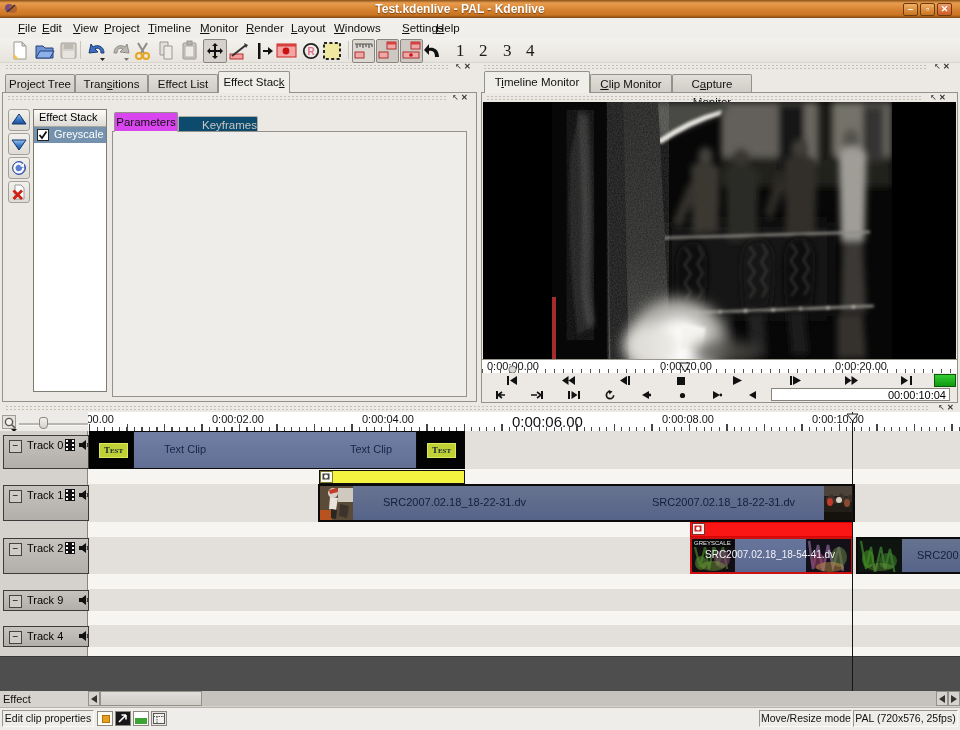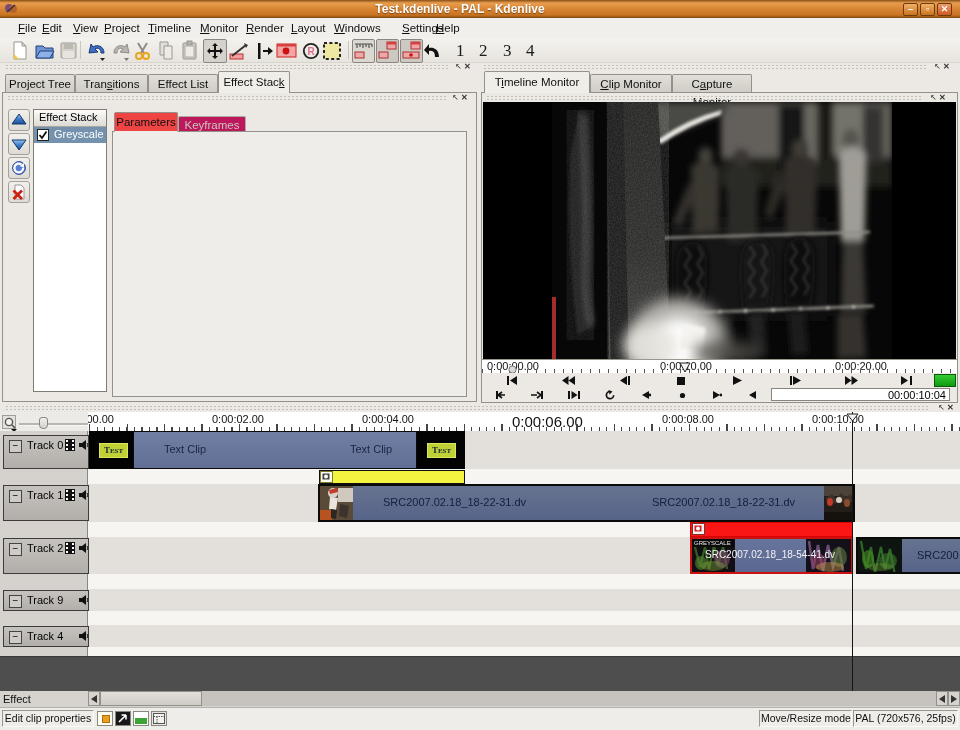--- a/index.html
+++ b/index.html
@@ -191,23 +191,23 @@
     </svg>
 <div class="abs" style="left:33px;top:109px;width:74px;height:283px;z-index:3;background:#fff;border:1px solid #7f7c76;box-sizing:border-box">
  <div style="height:17px;background:linear-gradient(180deg,#fcfbf9,#dedbd5);border-bottom:1px solid #a9a6a0;font-size:11px;padding:1px 0 0 5px;box-sizing:border-box">Effect Stack</div>
  <div style="height:16px;background:#7492ad;color:#fff;font-size:11px;padding:1px 0 0 20px;box-sizing:border-box;position:relative">Greyscale
   <svg style="position:absolute;left:3px;top:2px" width="12" height="12" viewBox="0 0 12 12">
           <rect x="0.5" y="0.5" width="11" height="11" fill="#fff" stroke="#222"></rect>
           <path d="M2.5 6l2.5 3L9.5 2.5" fill="none" stroke="#111" stroke-width="1.8"></path>
         </svg>
  </div>
 </div>
-<div class="abs" style="left:178px;top:116px;width:68px;height:17px;z-index:3;background:#be185d;border:1px solid #aeaba4;border-bottom:none;border-top-left-radius:2px;border-top-right-radius:2px;font-size:11.5px;color:#c9c6c0;text-align:center;line-height:16px;box-sizing:border-box">Keyframes</div>
+<div class="abs" style="left:178px;top:116px;width:80px;height:17px;z-index:3;background:#0c4a6e;border:1px solid #aeaba4;border-bottom:none;border-top-left-radius:2px;border-top-right-radius:2px;font-size:11.5px;color:#c9c6c0;text-align:right;line-height:16px;box-sizing:border-box">Keyframes</div>
 <div class="abs frame" style="left:112px;top:131px;width:355px;height:266px;background:#efede9;z-index:4"></div>
-<div class="abs" style="left:114px;top:112px;width:64px;height:20px;z-index:5;background:#ef4444;border:1px solid #94908a;border-bottom:1px solid #f0eee9;border-top-left-radius:2px;border-top-right-radius:2px;font-size:11.5px;color:#111;text-align:center;line-height:18px;box-sizing:border-box">Parameters</div>
+<div class="abs" style="left:114px;top:112px;width:64px;height:20px;z-index:5;background:#d946ef;border:1px solid #94908a;border-bottom:1px solid #f0eee9;border-top-left-radius:2px;border-top-right-radius:2px;font-size:11.5px;color:#111;text-align:center;line-height:18px;box-sizing:border-box">Parameters</div>
 <div class="abs frame" style="left:481px;top:92px;width:477px;height:311px;z-index:2"></div>
 <div class="abs tab tabact" style="left:484px;width:106px;z-index:3">T<u>i</u>meline Monitor</div>
 <div class="abs" style="left:590px;top:74px;width:82px;height:18px;background:linear-gradient(180deg,#e2dfd9,#d0cdc6);border:1px solid #94908a;border-bottom:none;font-size:11.5px;color:#111;text-align:center;line-height:18px;box-sizing:border-box;border-top-left-radius:2px;border-top-right-radius:2px;z-index:2"><u>C</u>lip Monitor</div>
 <div class="abs" style="left:672px;top:74px;width:80px;height:18px;background:linear-gradient(180deg,#e2dfd9,#d0cdc6);border:1px solid #94908a;border-bottom:none;font-size:11.5px;color:#111;text-align:center;line-height:18px;box-sizing:border-box;border-top-left-radius:2px;border-top-right-radius:2px;z-index:2">C<u>a</u>pture Monitor</div>
 <div class="abs handle" style="left:486px;top:95px;width:436px;z-index:3"></div>
 <div class="abs dkbtns" style="left:930px;top:93px;z-index:3">↖&nbsp;<b>✕</b></div>
 <div class="abs" style="left:483px;top:102px;width:473px;height:257px;background:#000;z-index:3"></div>
 <svg class="abs" style="left:552px;top:102px;z-index:4" width="340" height="257" viewBox="0 0 372 257" preserveAspectRatio="none">
  <defs>
   <filter id="b1" x="-50%" y="-50%" width="200%" height="200%">

